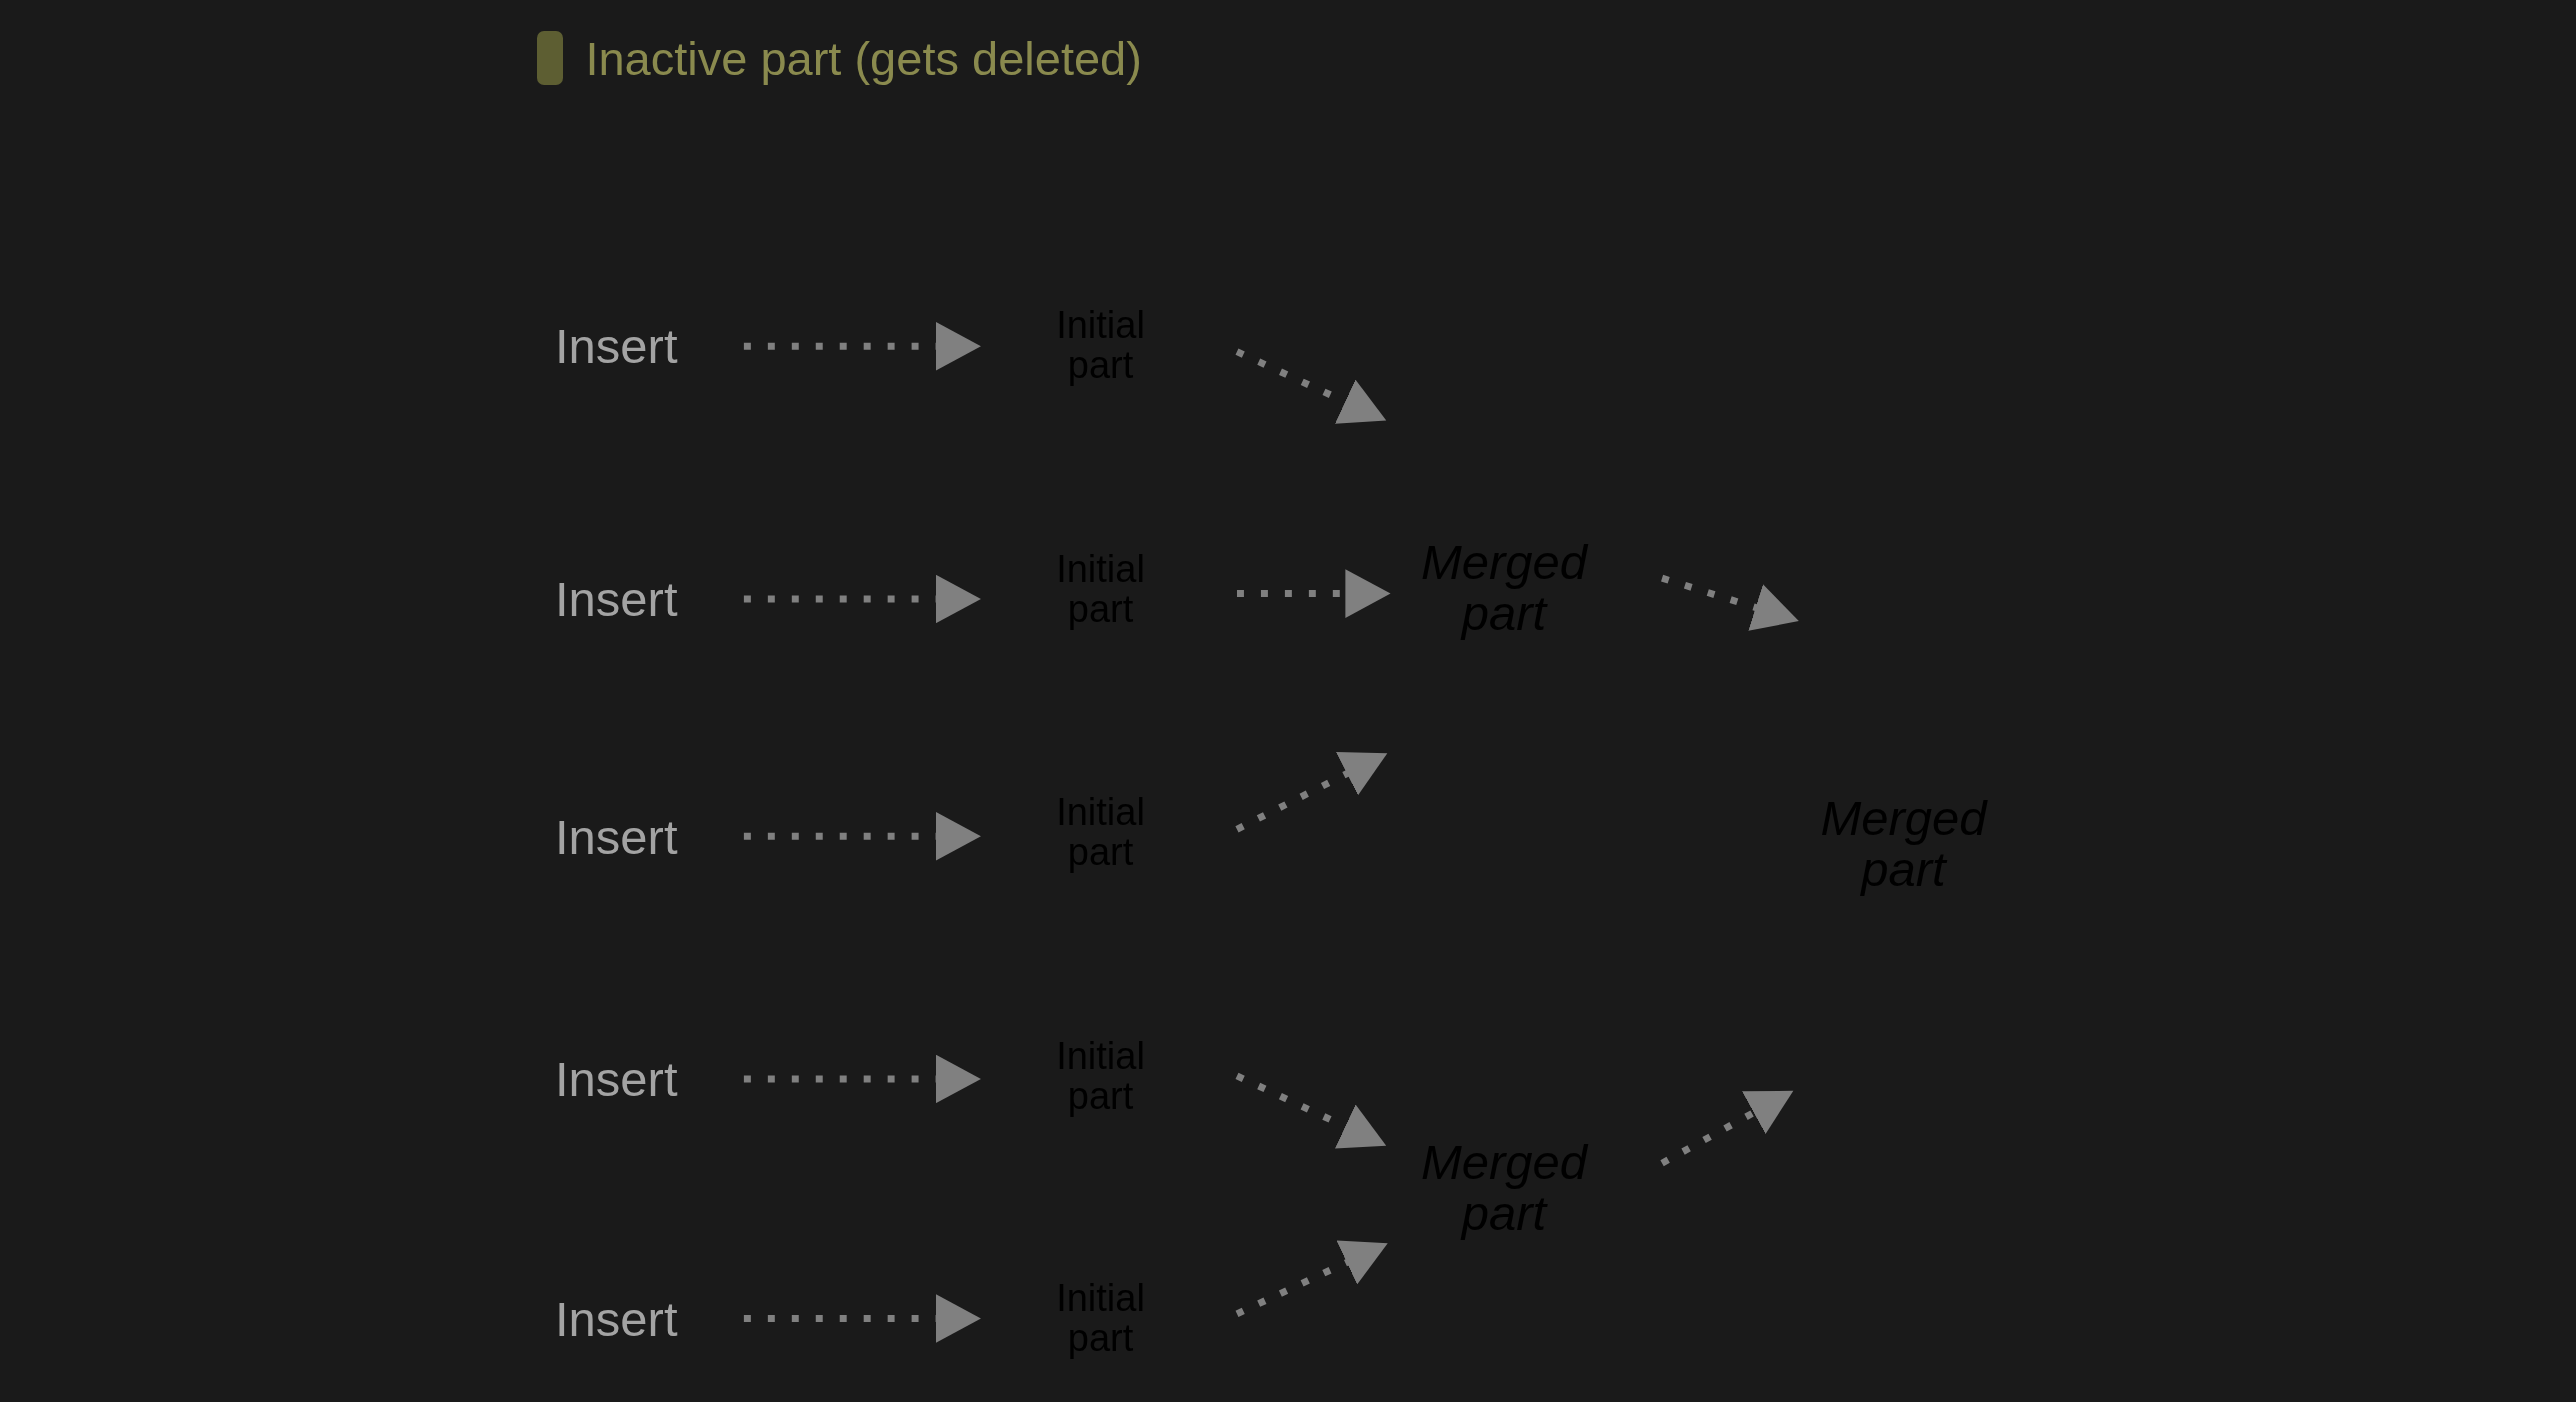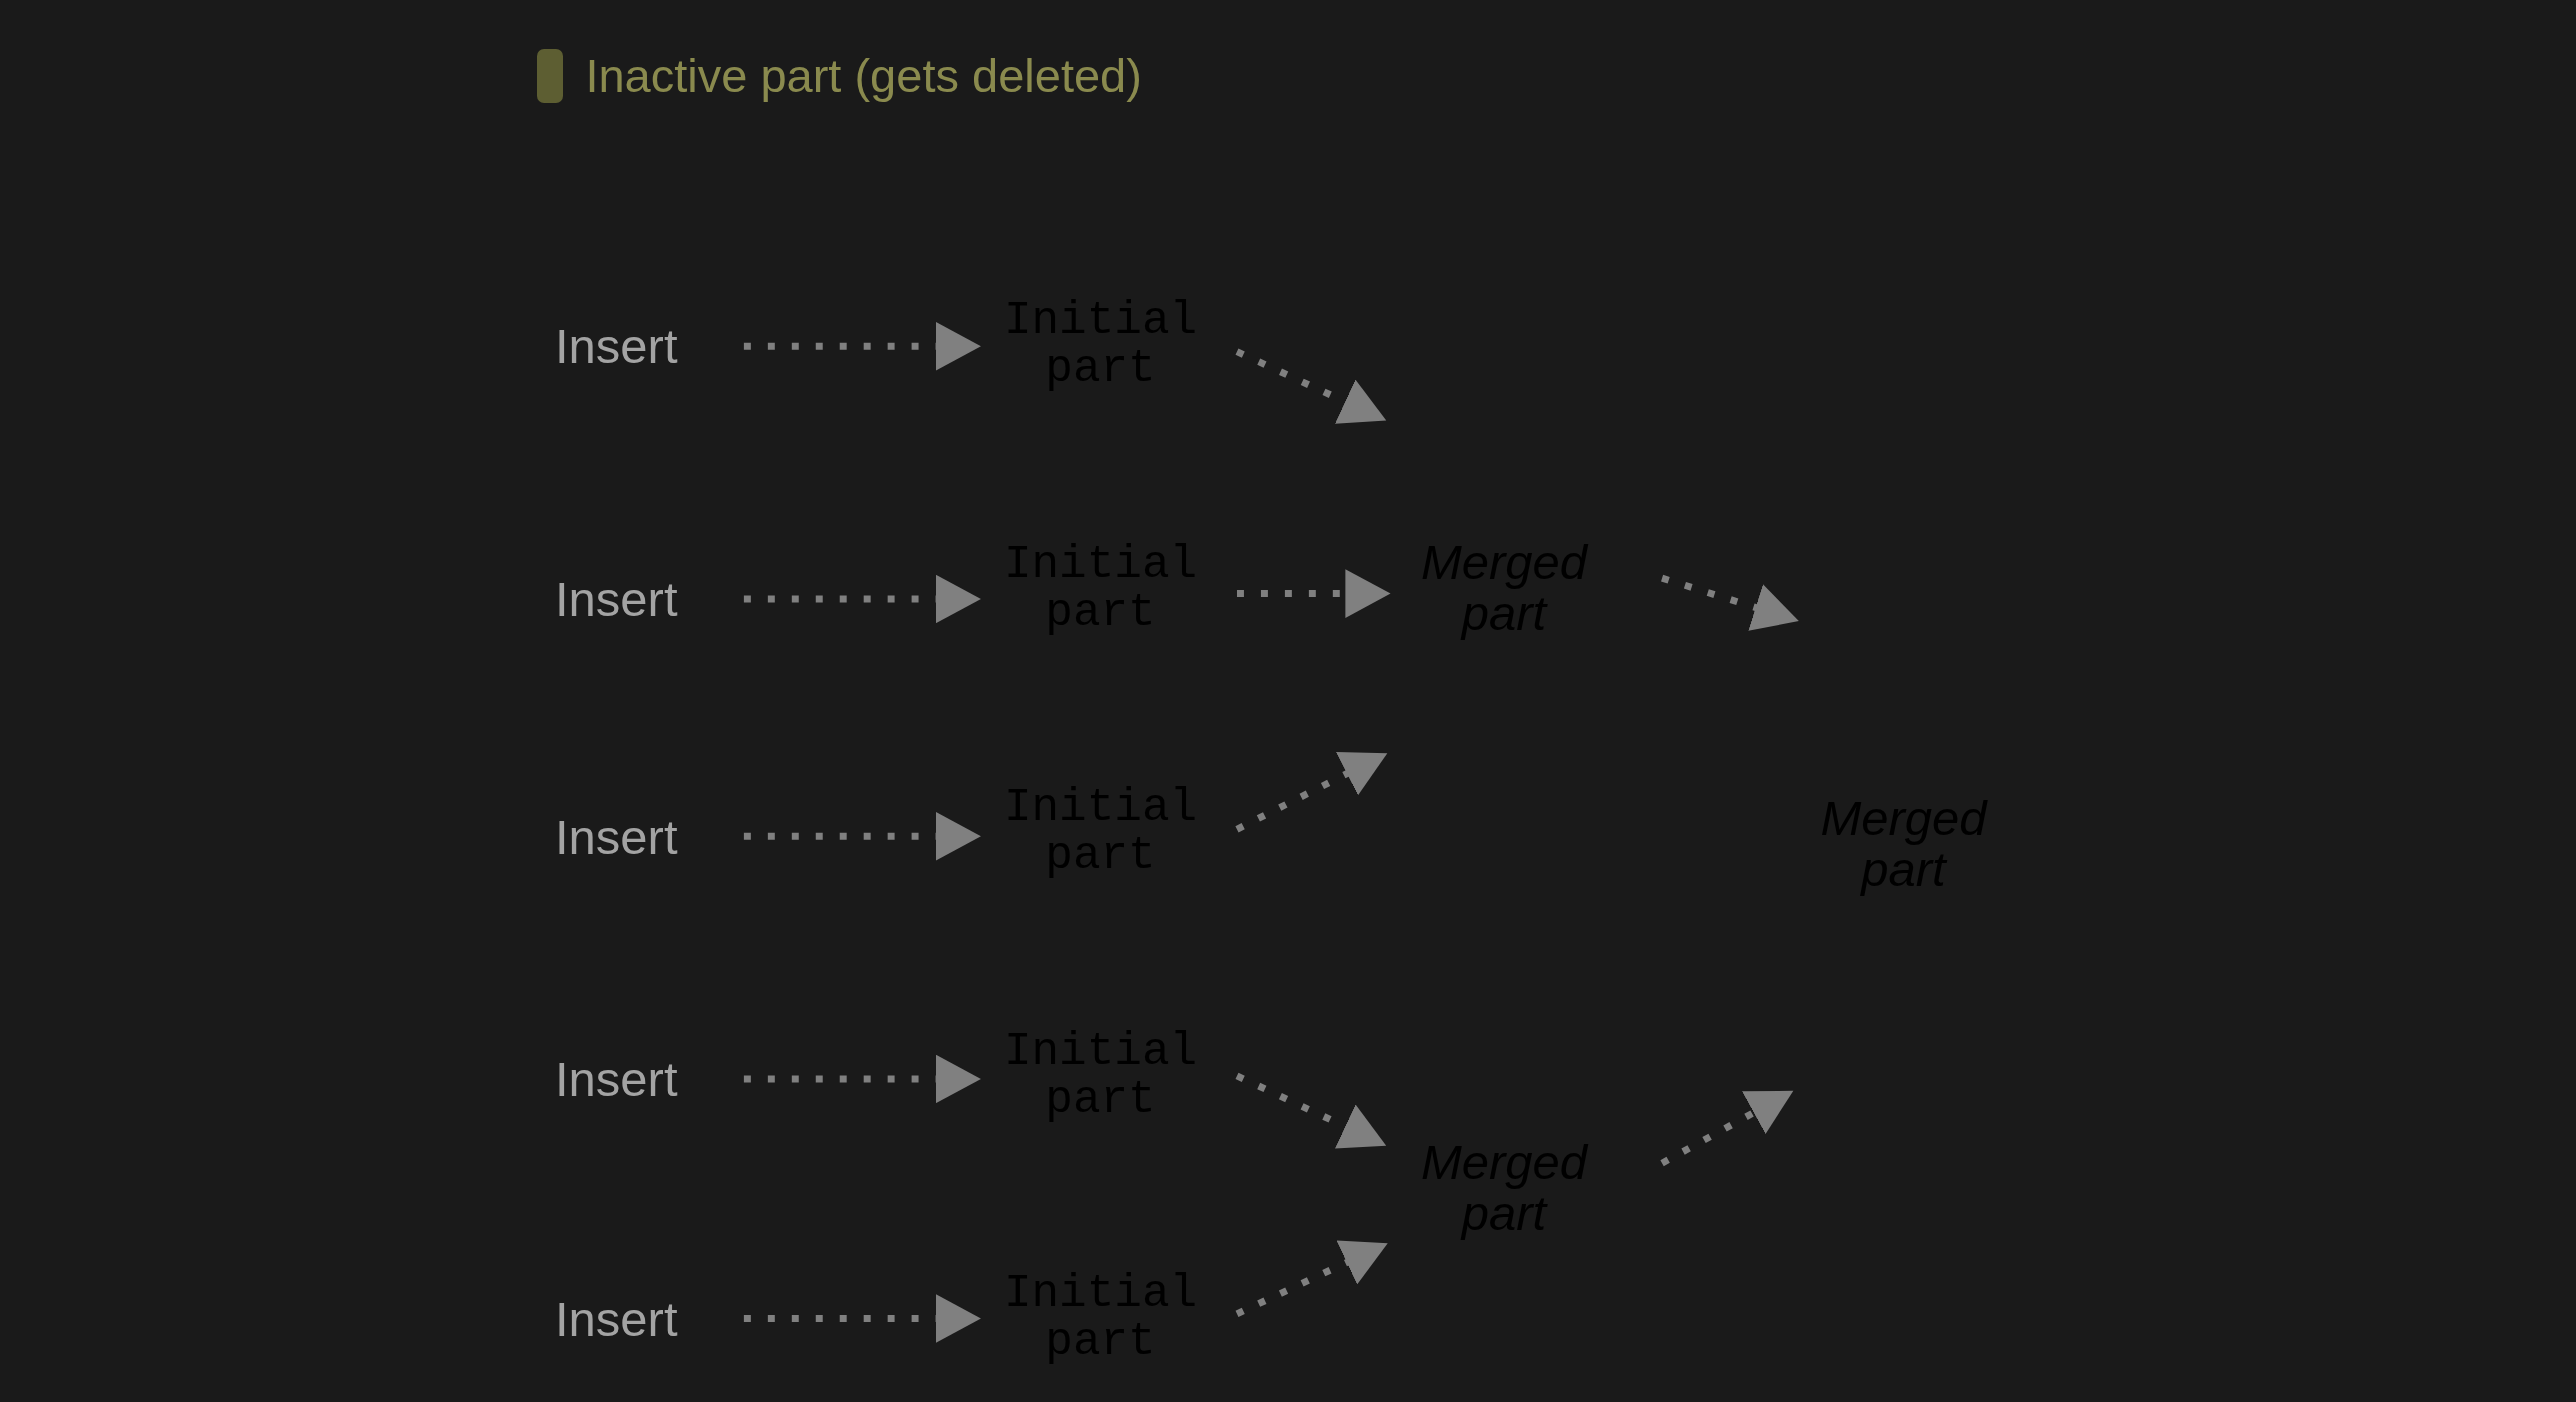--- a/index.html
+++ b/index.html
@@ -18,24 +18,24 @@
   #stage {
     position: absolute;
     inset: 0;
     width: 2576px;
     height: 1402px;
   }
 
   
   .legend {
     position: absolute;
-    top: 43px;
+    top: 31px;
     left: 537px;
     display: flex;
-    align-items: center;
+    align-items: flex-start;
     gap: 12px;
     height: 65px;
   }
   .legend-item {
     display: flex;
     align-items: center;
   }
   .legend-swatch {
     width: 26px;
     height: 54px;
@@ -73,22 +73,21 @@
     justify-content: center;
     text-align: center;
     color: #000000;
     line-height: 1.04;
     border-radius: 17px;
   }
 
   .node-initial {
     width: 249px;
     height: 136px;
-    font-size: 46px;
-    font-family: Liberation Mono, monospace;
+    font-size: 38px;
   }
   .node-merged {
     font-size: 49px;
     font-style: italic;
   }
 
   .insert-label {
     position: absolute;
     color: #a3a3a3;
     font-size: 49px;

